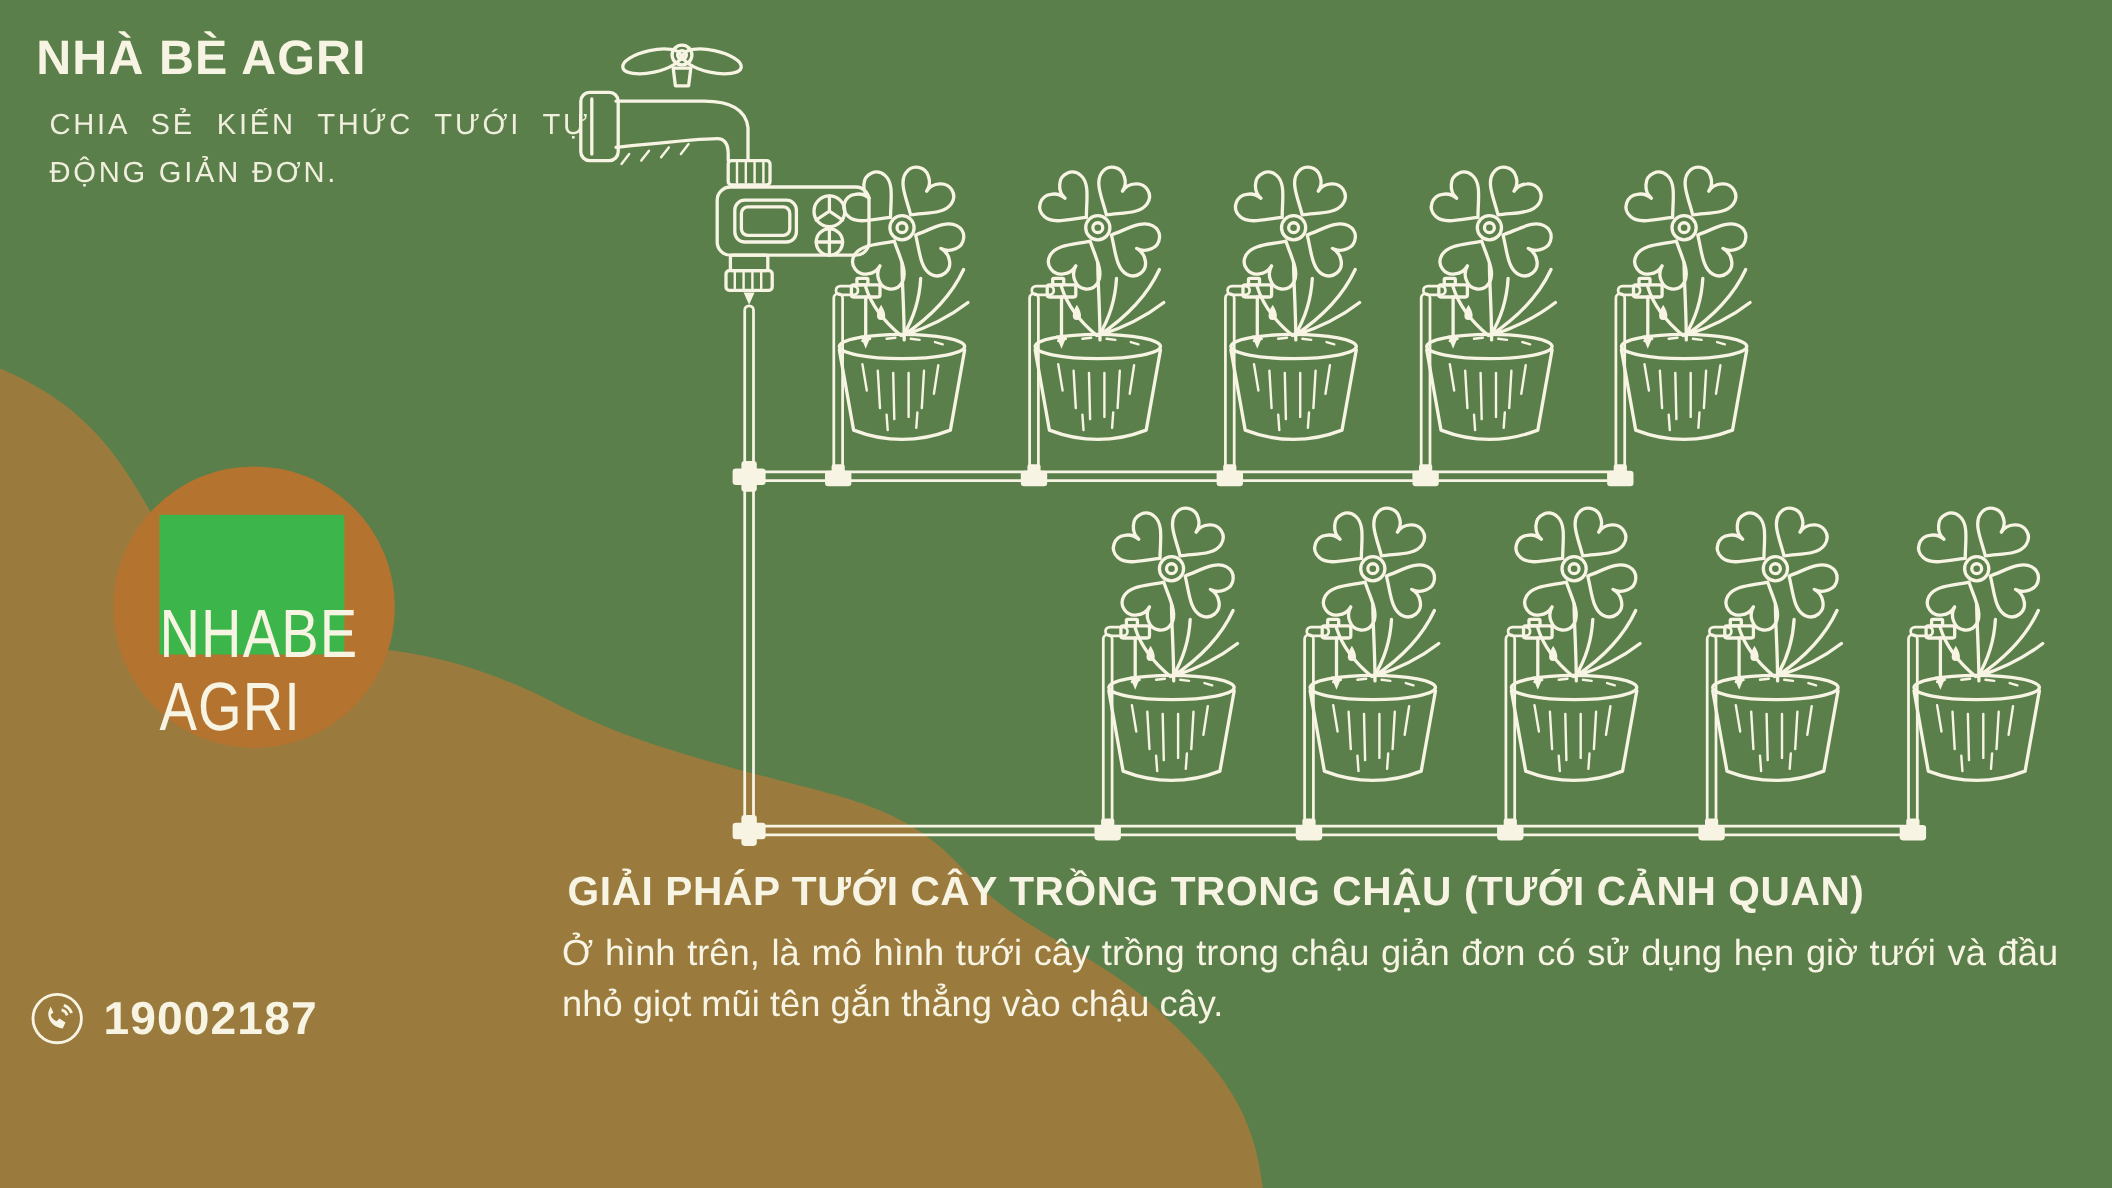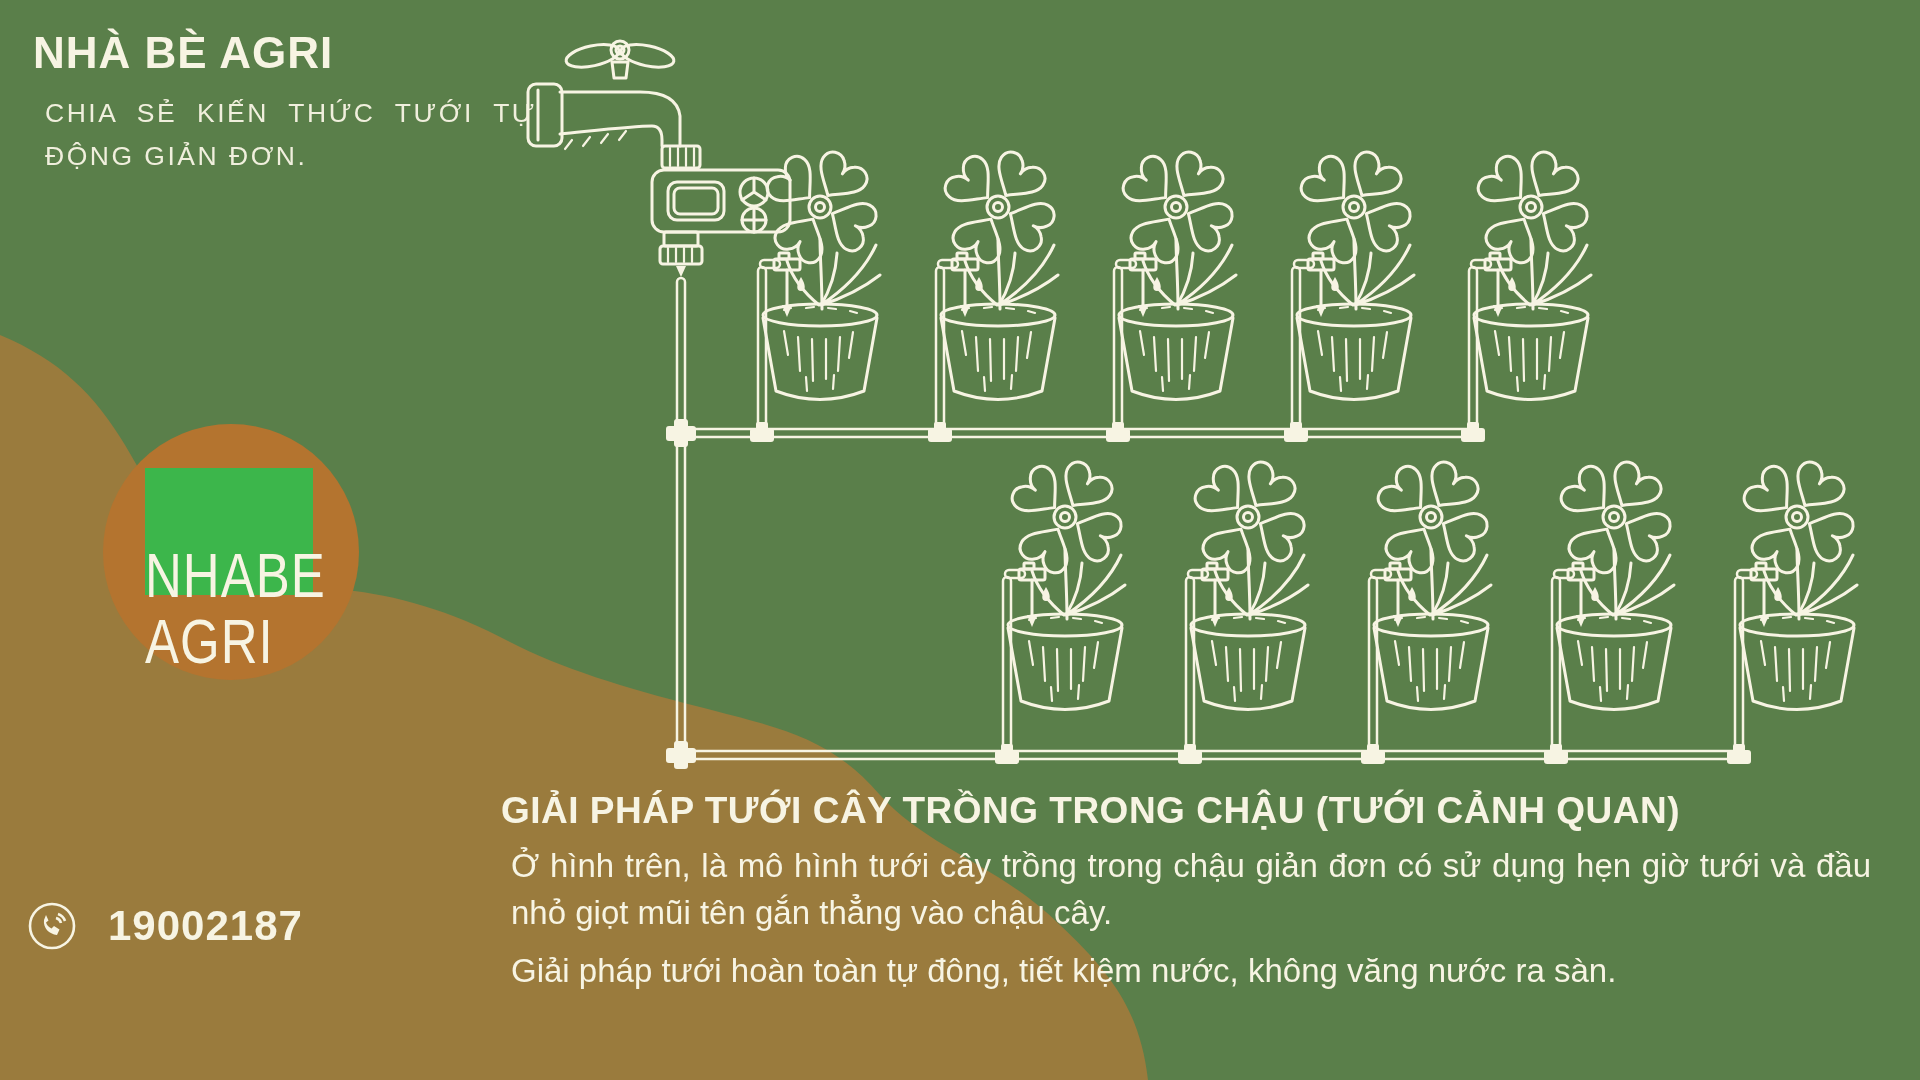--- a/index.html
+++ b/index.html
@@ -20,28 +20,28 @@
   .brand p{font-size:26.5px;letter-spacing:2.5px;line-height:1.62;margin:12px;width:492px;text-align:justify;opacity:.96;}
 
   .logo{position:absolute;left:103px;top:424px;width:256px;height:256px;border-radius:50%;background:#b4742f;text-align:center;}
   .logo .sq{position:absolute;left:42px;top:44px;width:168px;height:127px;background:#3cb64b;}
   .logo .l1,.logo .l2{position:absolute;left:42px;font-weight:400;font-size:51px;letter-spacing:1px;
     transform:scaleY(1.22);transform-origin:left top;color:var(--cream);}
   .logo .l1{top:116px;}
   .logo .l2{top:182px;}
 
   .contact{position:absolute;left:27px;top:901px;}
-  .contact .row{display:flex;align-items:center;gap:31px;margin-bottom:24px;}
+  .contact .row{display:flex;align-items:center;gap:17px;margin-bottom:24px;}
   .contact .txt{font-size:42px;font-weight:bold;letter-spacing:1px;}
   .cicon{width:50px;height:50px;flex:0 0 auto;}
   .cicon *{stroke:var(--cream);fill:none;stroke-width:2.6;}
   .cicon .solid{fill:var(--cream);stroke:none;}
 
   .article{position:absolute;left:500px;top:790px;width:1382px;}
-  .article h2{font-size:37px;font-weight:bold;letter-spacing:.5px;margin:0 0 9px 1px;}
+  .article h2{font-size:37px;font-weight:bold;letter-spacing:.5px;margin:0 0 9px 16px;}
   .article p{font-size:33px;line-height:1.42;margin:11px;text-align:justify;}
 </style>
 </head>
 <body>
 
 <svg id="scene" width="1920" height="1080" viewBox="0 0 1920 1080">
   <defs>
     <g id="pot-plant">
 
       <ellipse class="tube2" cx="0" cy="0" rx="57" ry="11"></ellipse>
@@ -188,15 +188,14 @@
       <path d="M29,17 a7,7 0 0 1 5,5 M31,13 a11,11 0 0 1 7,7" stroke-width="2.2"></path>
     </svg>
     <span class="txt">19002187</span>
   </div>
 </div>
 
 <div class="article">
   <h2>GIẢI PHÁP TƯỚI CÂY TRỒNG TRONG CHẬU (TƯỚI CẢNH QUAN)</h2>
   <div>
       <p>Ở hình trên, là mô hình tưới cây trồng trong chậu giản đơn có sử dụng hẹn giờ tưới và đầu nhỏ giọt mũi tên gắn thẳng vào chậu cây.</p>
-      <p>Giải pháp tưới hoàn toàn tự đông, tiết kiệm nước, không văng nước ra sàn.</p>
     </div>
 </div>
 
 </body></html>

